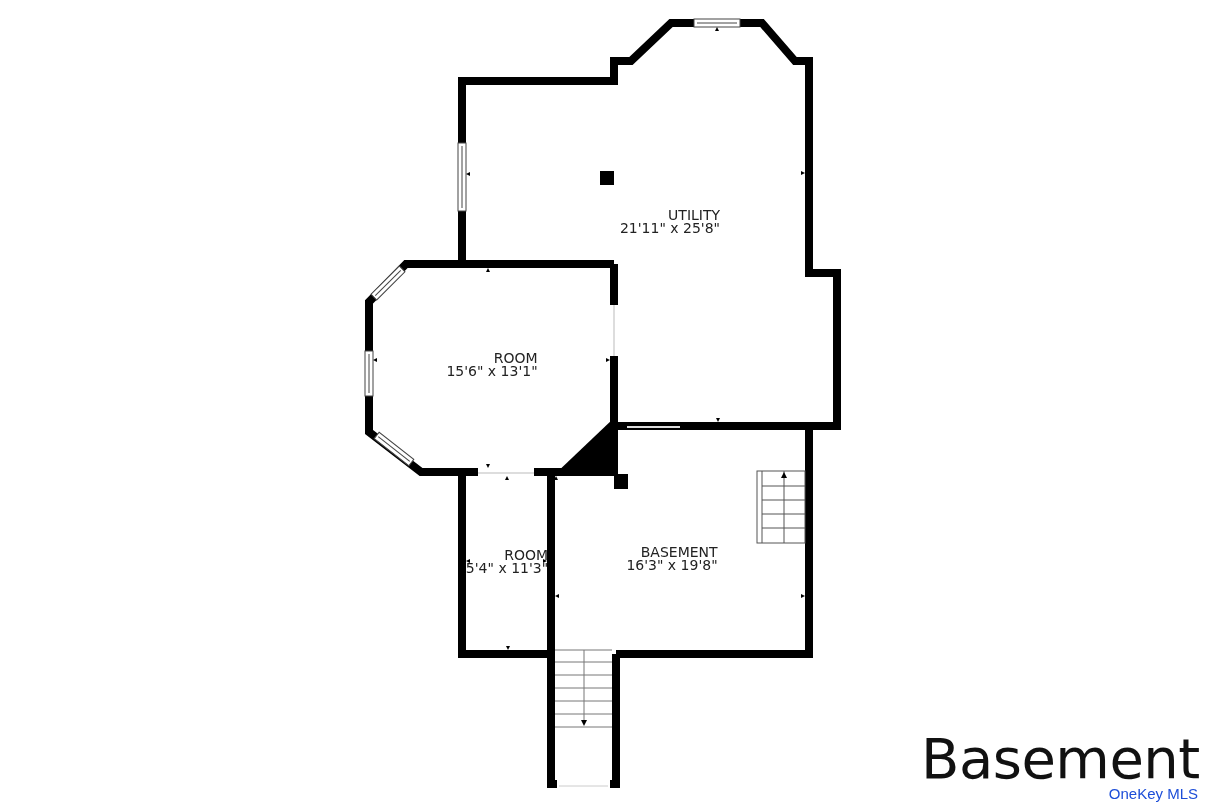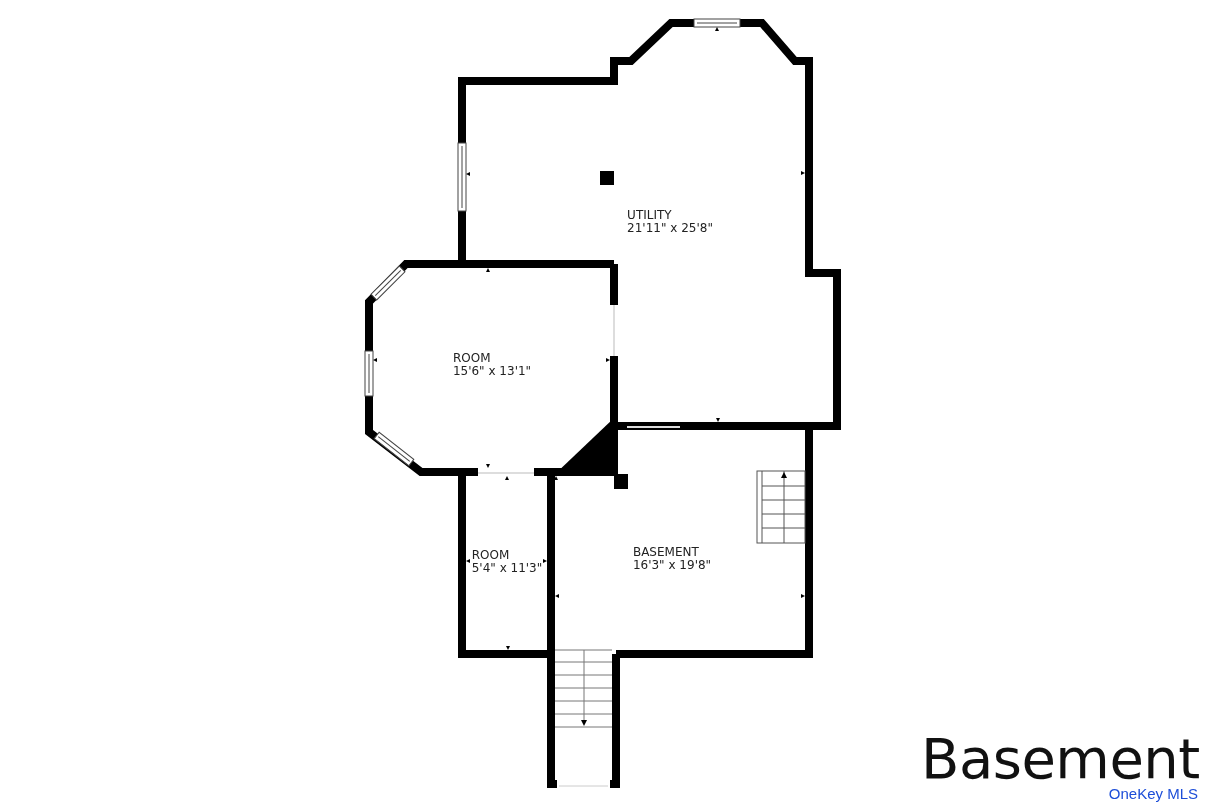--- a/index.html
+++ b/index.html
@@ -1,18 +1,18 @@
 <!DOCTYPE html>
 <html><head>
 <meta charset="utf-8">
 <style>
   html, body { margin: 0; padding: 0; background: #ffffff; }
   body { width: 1206px; height: 804px; position: relative; overflow: hidden; font-family: "DejaVu Sans", "Liberation Sans", sans-serif; }
   #plan { position: absolute; left: 0; top: 0; width: 1206px; height: 804px; }
-  .room-label { position: absolute; text-align: left; font-size: 12px; color: #222; line-height: 13px; transform: translateX(-50%); white-space: nowrap; }
+  .room-label { position: absolute; text-align: right; font-size: 14px; color: #222; line-height: 13px; transform: translateX(-50%); white-space: nowrap; }
   .floor-title { position: absolute; left: 921px; top: 726px; font-size: 56px; color: #111; font-family: "DejaVu Sans", sans-serif; letter-spacing: -0.5px; }
   .watermark { position: absolute; right: 8px; bottom: 2px; font-size: 15px; color: #1d4ed8; font-family: "Liberation Sans", sans-serif; }
 </style>
 </head>
 <body>
 
 <svg id="plan" viewBox="0 0 1206 804" xmlns="http://www.w3.org/2000/svg">
   <g fill="none" stroke="#000" stroke-width="8" stroke-linejoin="miter">
 
     <polyline points="462,264 462,81 614,81 614,61 631,61 671,23 762,23 795,61 809,61 809,273 837,273 837,426 614,426"></polyline>

